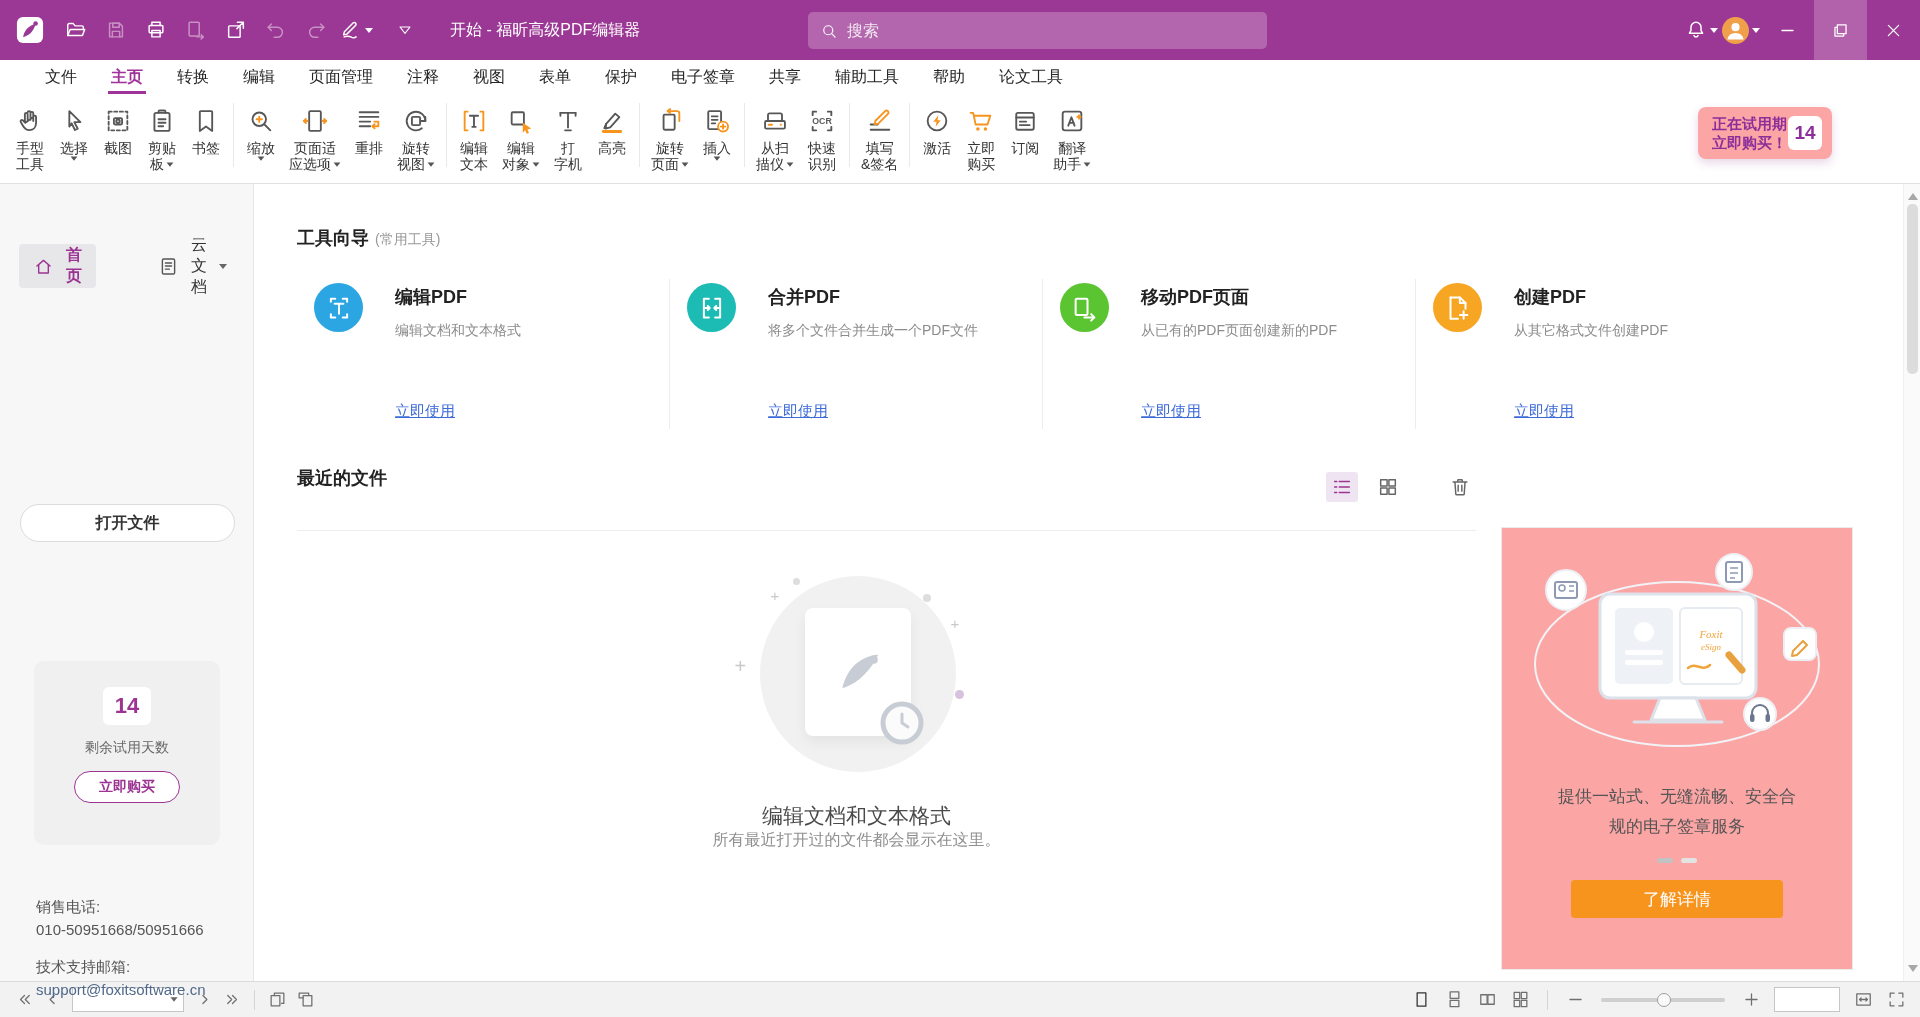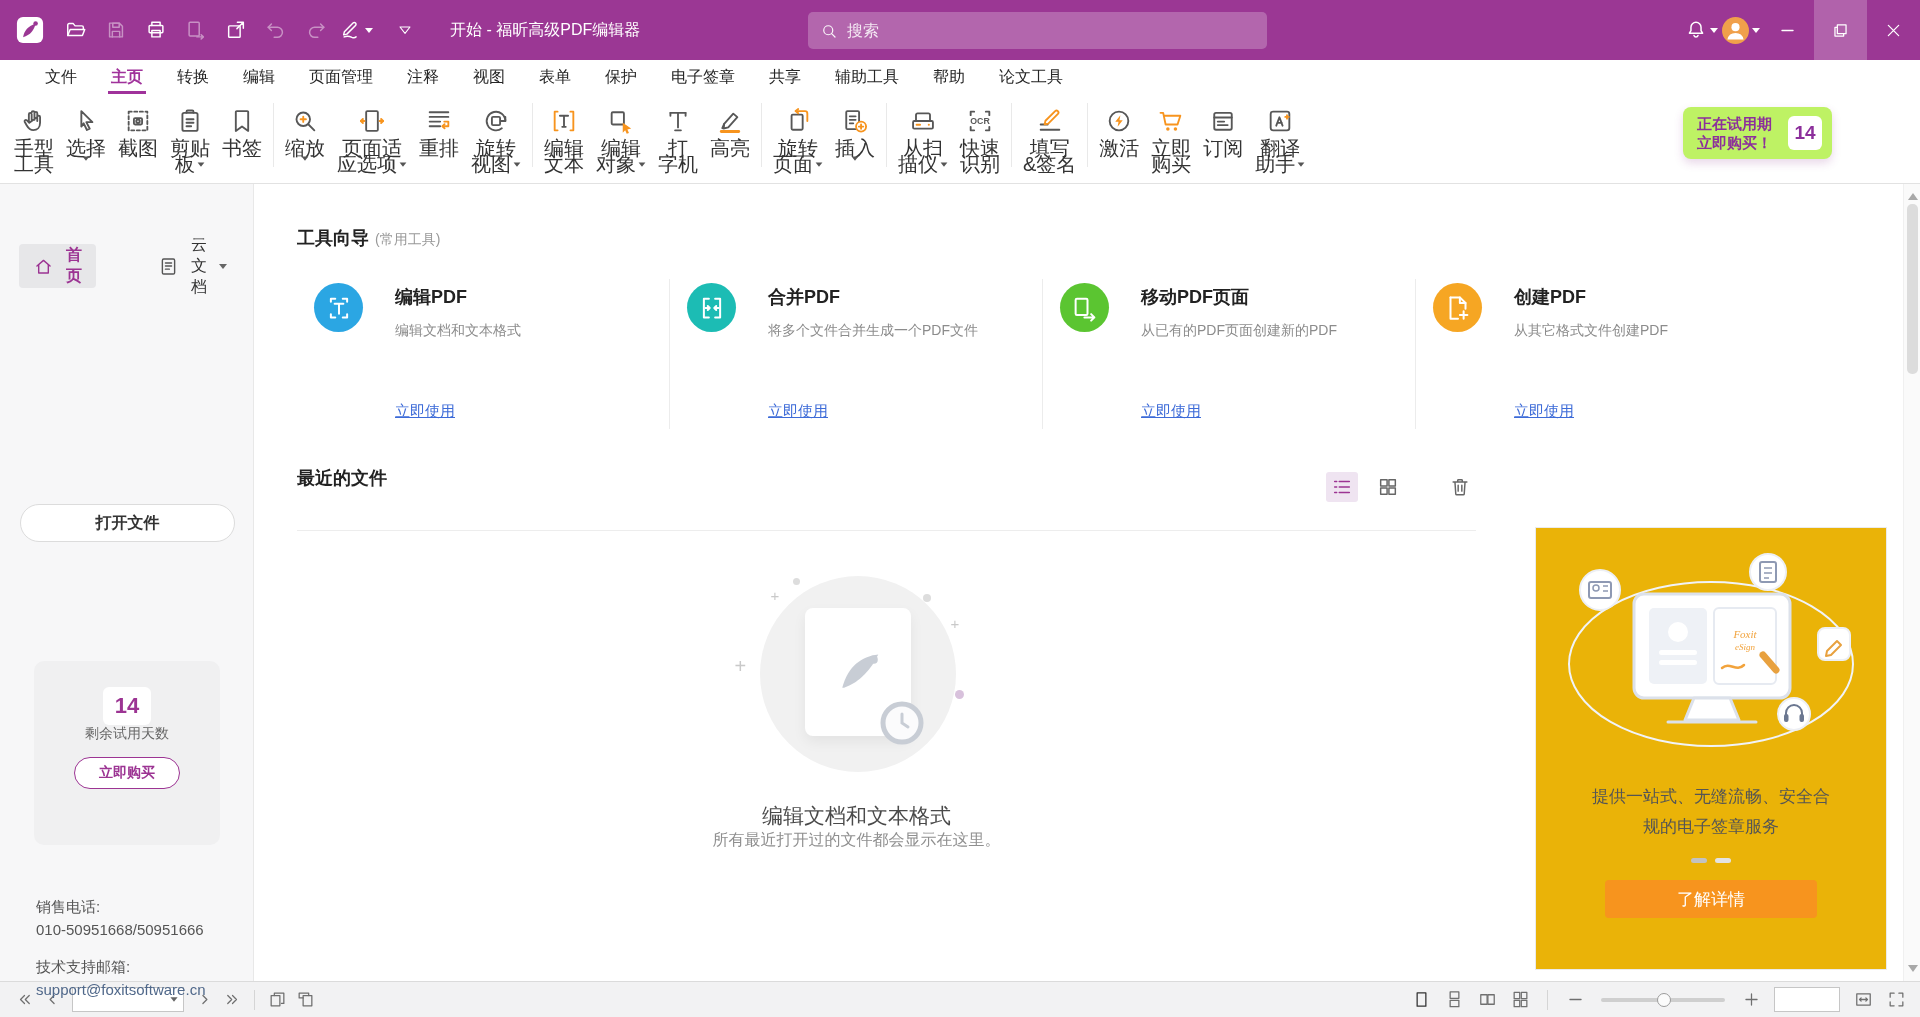--- a/index.html
+++ b/index.html
@@ -37,41 +37,41 @@
   .menu-item{display:flex;align-items:center;padding:0 17px;font-size:16px;color:#262626;position:relative;cursor:default}
   .menu-item.active{color:#A0329B;font-weight:bold}
   .menu-item.active::after{content:"";position:absolute;left:14px;right:14px;bottom:0;height:3px;background:#A0329B}
 
   
   .ribbon{height:90px;background:#fff;border-bottom:1px solid #E2E2E2;display:flex;align-items:center;padding:0 8px;position:relative}
   .rgroup{display:flex;align-items:flex-start}
   .rsep{width:1px;height:64px;background:#E9E9E9;margin:0 5px;flex:none}
   .rtool{display:flex;flex-direction:column;align-items:center;padding:4px 6px 2px;border-radius:3px;min-width:44px;cursor:pointer}
   .rtool .icon{width:28px;height:28px;color:#575757}
-  .rlbl{margin-top:5px;font-size:20px;line-height:16px;color:#333;display:flex;flex-direction:column;align-items:center}
+  .rlbl{margin-top:5px;font-size:14px;line-height:16px;color:#333;display:flex;flex-direction:column;align-items:center}
   .rlbl .line{display:flex;align-items:center;gap:2px;white-space:nowrap}
   .rlbl .caret{border-top-color:#555;transform:scale(.85)}
-  .trial-banner{position:absolute;right:88px;top:13px;height:52px;background:#bef264;border-radius:8px;display:flex;align-items:center;padding:0 10px 0 14px;gap:16px;box-shadow:0 4px 10px rgba(140,50,140,.2);cursor:pointer}
+  .trial-banner{position:absolute;right:88px;top:13px;height:52px;background:#fca5a5;border-radius:8px;display:flex;align-items:center;padding:0 10px 0 14px;gap:1px;box-shadow:0 4px 10px rgba(140,50,140,.2);cursor:pointer}
   .trial-banner .txt{font-size:15px;line-height:19px;font-weight:bold;color:#8C2F9B}
   .trial-days{min-width:34px;height:34px;background:#fff;border-radius:6px;display:flex;align-items:center;justify-content:center;font-weight:bold;font-size:19px;color:#8C2F9B;padding:0 4px}
 
   
   .content{height:797px;display:flex}
   .sidebar{width:254px;background:#F7F7F8;border-right:1px solid #E8E8E8;position:relative;flex:none}
   .side-items{padding-top:60px;display:flex;flex-direction:row;gap:10px}
   .side-item{height:44px;margin:0 19px;display:flex;align-items:center;padding:0 14px;border-radius:4px;font-size:16px;color:#333;gap:12px;cursor:pointer}
   .side-item .icon{width:21px;height:21px;color:#555}
   .side-item.active{background:#E7E7E9;color:#9C3493;font-weight:bold}
   .side-item.active .icon{color:#9C3493}
   .side-item.indent{padding-left:43px}
   .side-item .caret{margin-left:auto;color:#666}
   .open-btn{position:absolute;left:20px;top:320px;width:215px;height:38px;background:#fff;border:1px solid #DCDCDC;border-radius:19px;font-size:16px;font-weight:bold;color:#333}
   .trial-card{position:absolute;left:34px;top:477px;width:186px;height:184px;background:#F0F0F1;border-radius:10px;display:flex;flex-direction:column;align-items:center}
   .trial-card .days{margin-top:26px;min-width:48px;height:38px;background:#fff;border-radius:6px;display:flex;align-items:center;justify-content:center;font-size:22px;font-weight:bold;color:#9C3493;padding:0 8px}
-  .trial-card .lbl{font-size:14px;color:#666}
+  .trial-card .lbl{margin-top:14px;font-size:14px;color:#666}
   .trial-card .buy{margin-top:14px;height:32px;padding:0 24px;border:1px solid #9C3493;border-radius:16px;background:#fff;color:#9C3493;font-size:14px;font-weight:bold}
   .contact{position:absolute;left:36px;top:711px;font-size:15px;color:#555;line-height:23px}
   .contact .blk{margin-bottom:14px}
   .contact .email{color:#50688a;cursor:pointer}
 
   .main{flex:1;position:relative;background:#fff}
   .scrollbar{position:absolute;right:0;top:0;bottom:0;width:17px;background:#FAFAFA;border-left:1px solid #F0F0F0}
   .sb-arrow{position:absolute;left:4px;width:0;height:0;border:5px solid transparent}
   .sb-arrow.up{top:4px;border-bottom:7px solid #A8A8A8}
   .sb-arrow.down{bottom:4px;border-top:7px solid #A8A8A8}
@@ -103,21 +103,21 @@
   .empty-illus{position:relative;width:260px;height:220px}
   .e-circle{position:absolute;left:33px;top:12px;width:196px;height:196px;border-radius:50%;background:#F1F1F1}
   .e-page{position:absolute;left:78px;top:44px;width:106px;height:128px;background:#fff;border-radius:8px;box-shadow:0 6px 14px rgba(0,0,0,.06);display:flex;align-items:center;justify-content:center}
   .e-page .icon{width:54px;height:54px}
   .e-clock{position:absolute;left:152px;top:136px;width:46px;height:46px}
   .e-plus{position:absolute;color:#C9C9C9;font-size:20px;line-height:1}
   .e-dot{position:absolute;border-radius:50%;background:#DDDDDD}
   .empty-title{margin-top:18px;font-size:21px;color:#4a4a4a}
   .empty-desc{font-size:16px;color:#8F8F8F}
 
-  .promo{position:absolute;left:1281px;top:343px;width:352px;height:443px;border:1px solid #EBEBEB;background:#eab308;display:flex;flex-direction:column;align-items:center}
+  .promo{position:absolute;left:1247px;top:343px;width:352px;height:443px;border:1px solid #EBEBEB;background:#fca5a5;display:flex;flex-direction:column;align-items:center}
   .promo-illus{width:310px;height:230px;margin-top:18px}
   .promo-text{font-size:17px;line-height:30px;color:#555;text-align:center;margin-top:6px}
   .promo-dots{display:flex;gap:8px;margin-top:16px}
   .pdot{width:16px;height:5px;border-radius:3px;background:#E3E3E3}
   .pdot.active{background:#C2C2C2}
   .promo-btn{margin-top:17px;width:212px;height:38px;background:#F7941E;border:none;border-radius:4px;color:#fff;font-size:17px}
 
   
   .statusbar{height:36px;background:#F2F2F3;border-top:1px solid #DBDBDB;display:flex;align-items:center;padding:0 10px}
   .sb-btn{width:28px;height:28px;display:flex;align-items:center;justify-content:center;background:transparent;border:none;color:#6F6F6F}

